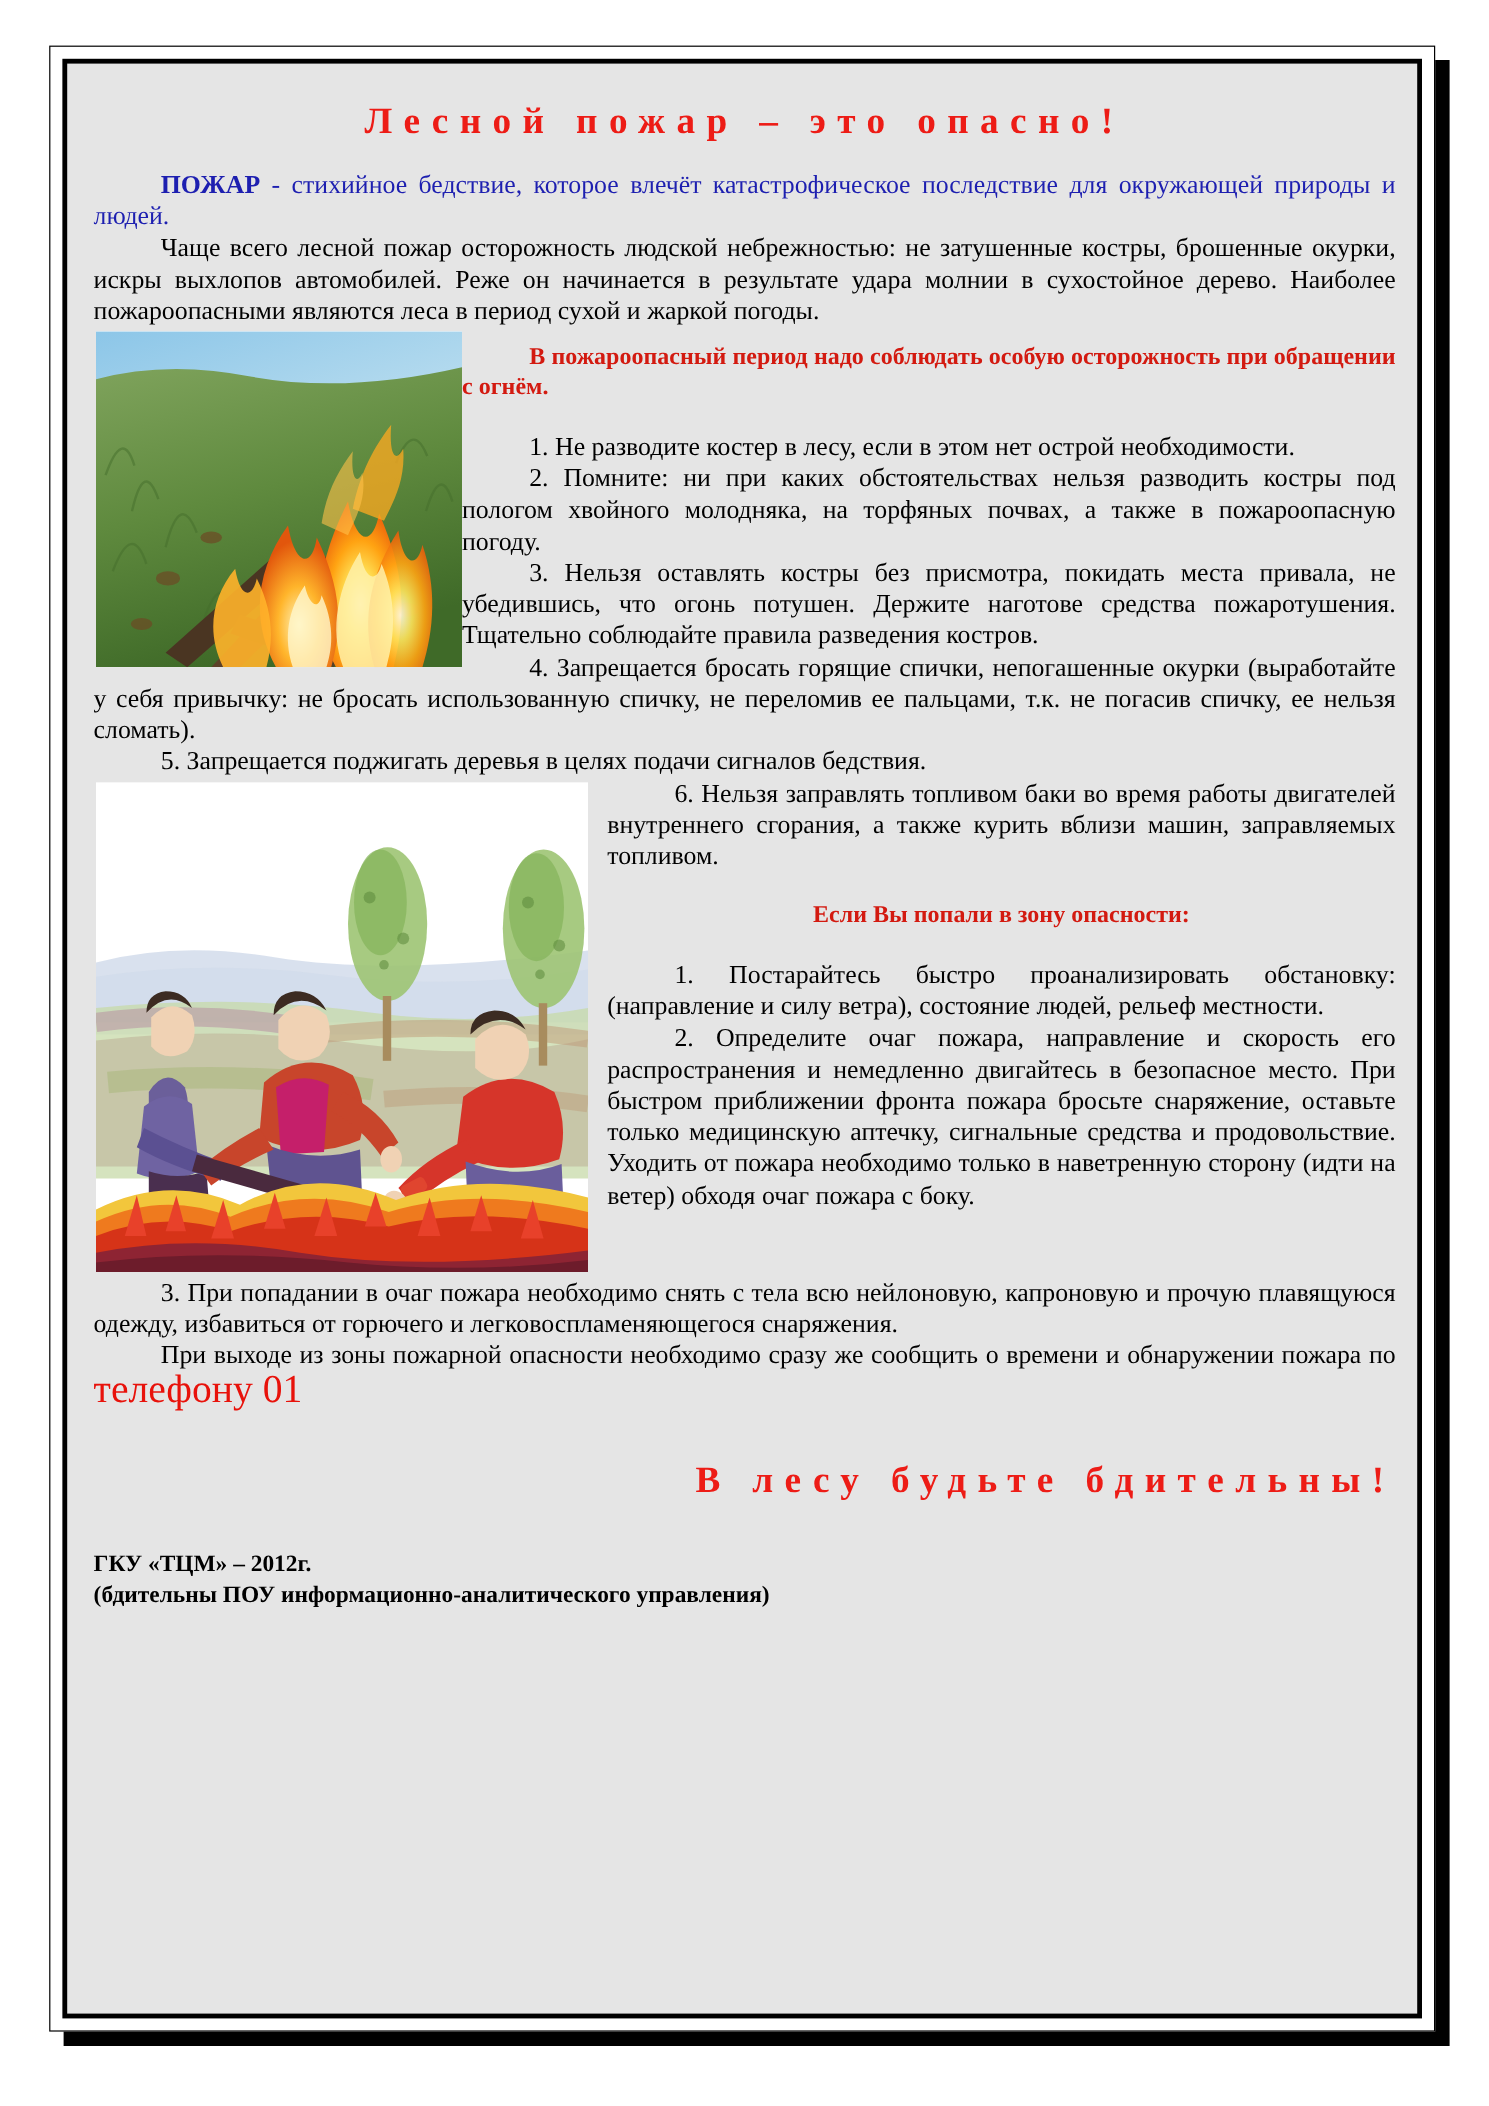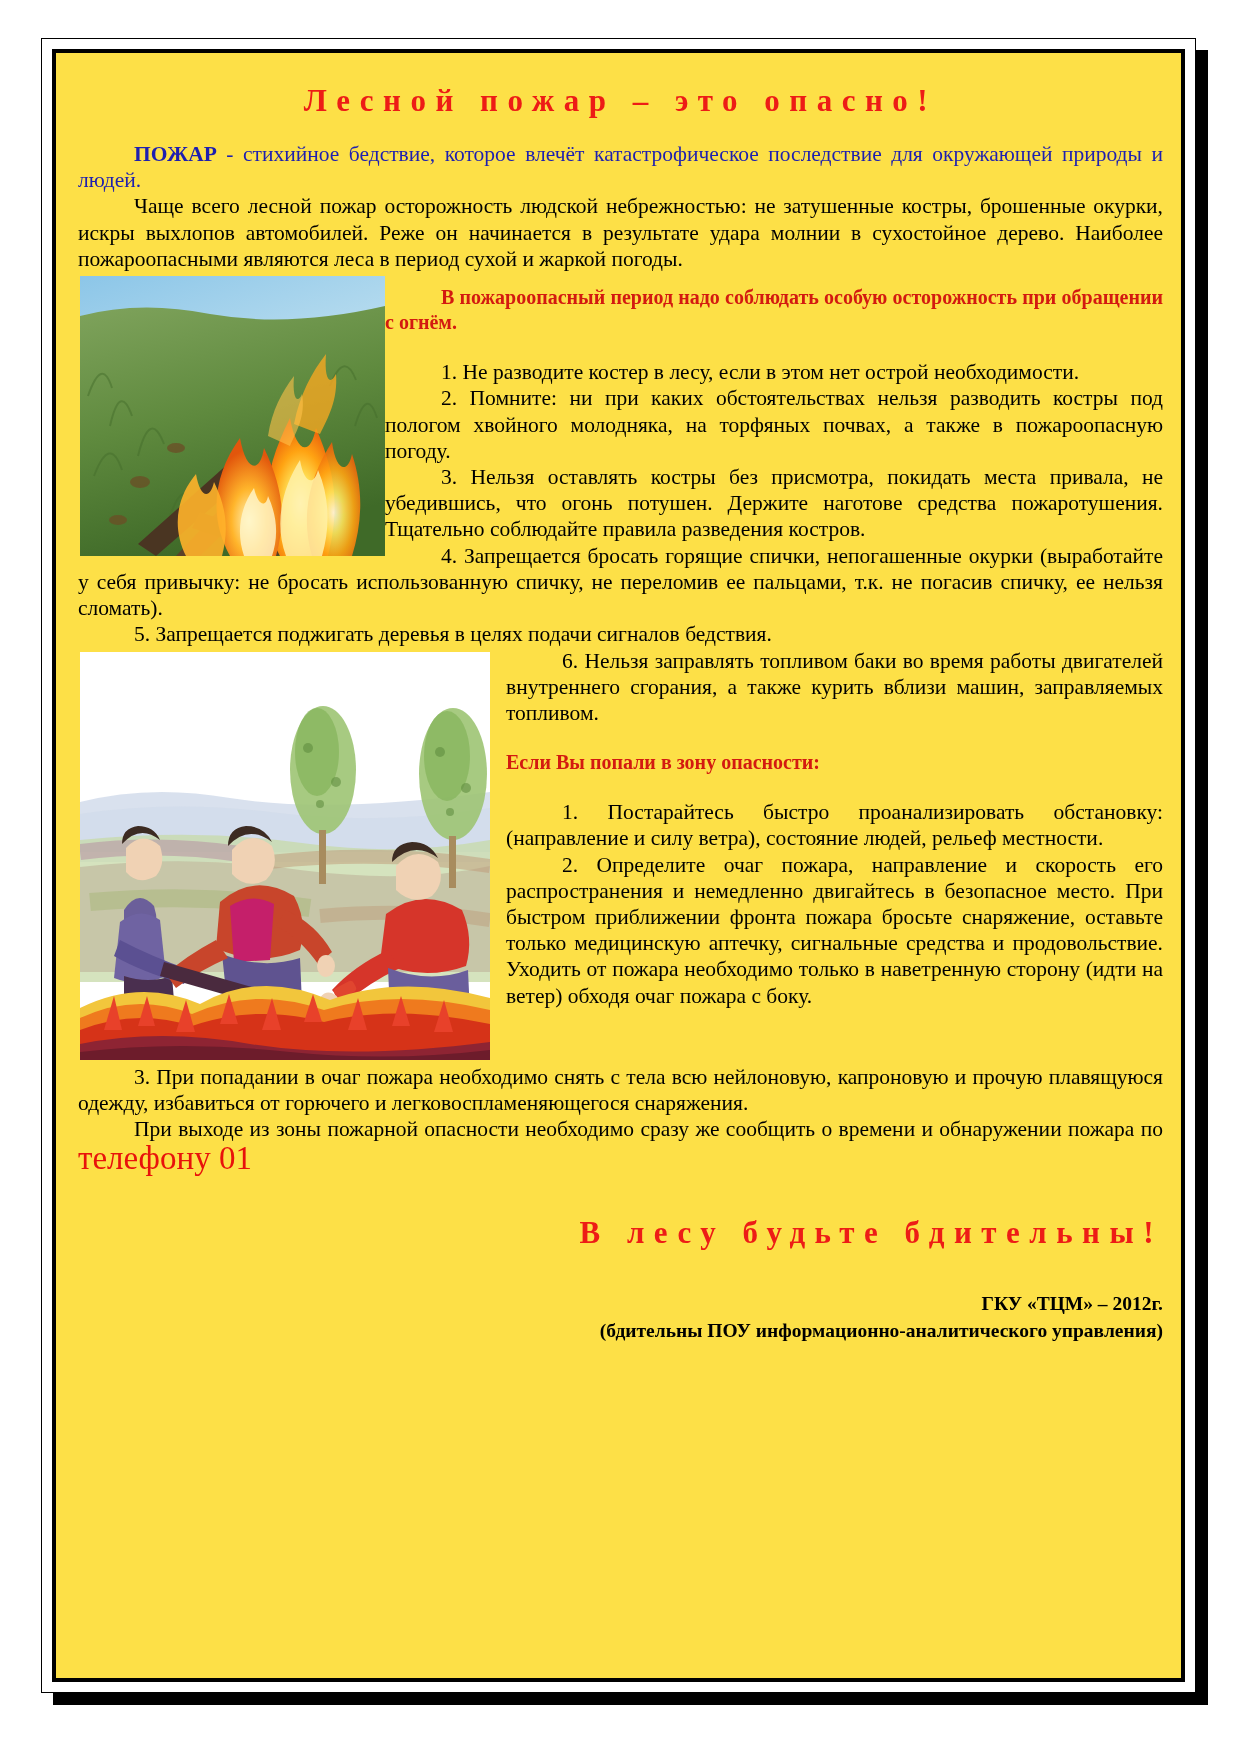--- a/index.html
+++ b/index.html
@@ -34,21 +34,21 @@
     background: #000000;
   }
   .inner-frame {
     position: absolute;
     left: 10px;
     top: 10px;
     right: 10px;
     bottom: 10px;
     box-sizing: border-box;
     border: 4px solid #000000;
-    background: #fde047;
+    background: #e5e5e5;
   }
   .content {
     position: absolute;
     left: 22px;
     top: 14px;
     right: 18px;
     bottom: 10px;
     overflow: hidden;
   }
 
@@ -87,21 +87,21 @@
   .redhead {
     color: #D31A10;
     font-weight: bold;
     font-size: 20px;
     line-height: 1.25;
     text-align: justify;
     margin: 0;
     text-indent: 56px;
   }
   .redhead.center {
-    text-align: left;
+    text-align: center;
     text-indent: 0;
   }
 
   .rule5 {
     font-size: 19px;
     text-indent: 40px;
   }
 
   .phone-big {
     color: #E8120B;
@@ -113,21 +113,21 @@
     color: #ED1C16;
     font-weight: bold;
     font-size: 31px;
     letter-spacing: 9.5px;
     text-align: right;
     white-space: nowrap;
     margin: 0;
   }
 
   .footer-line {
-    text-align: right;
+    text-align: left;
     font-weight: bold;
     font-size: 19.5px;
     line-height: 1.35;
     color: #000000;
   }
 
   
   .fig {
     position: relative;
     overflow: hidden;

